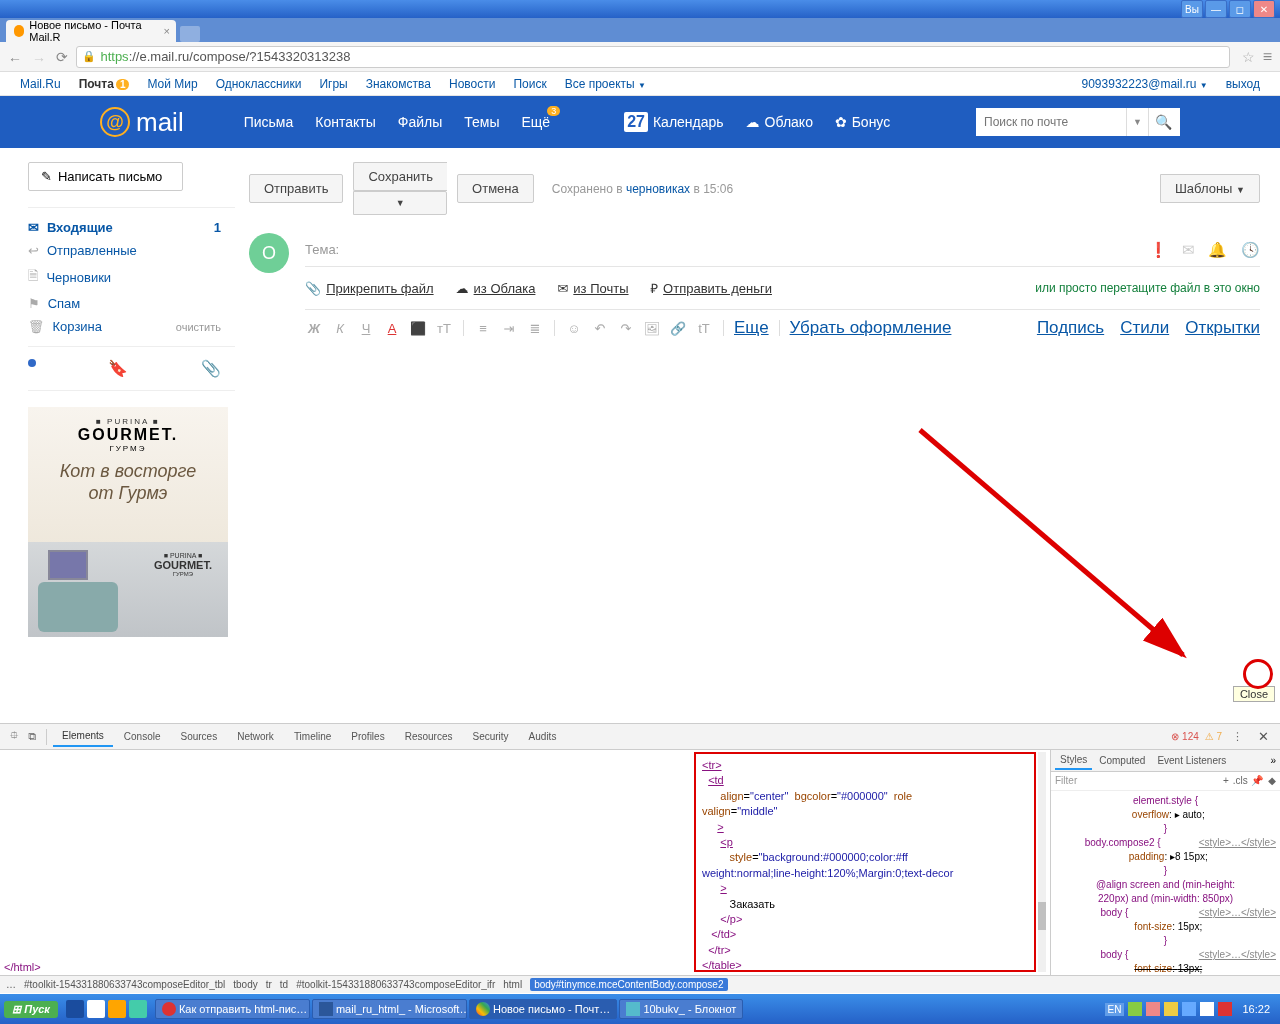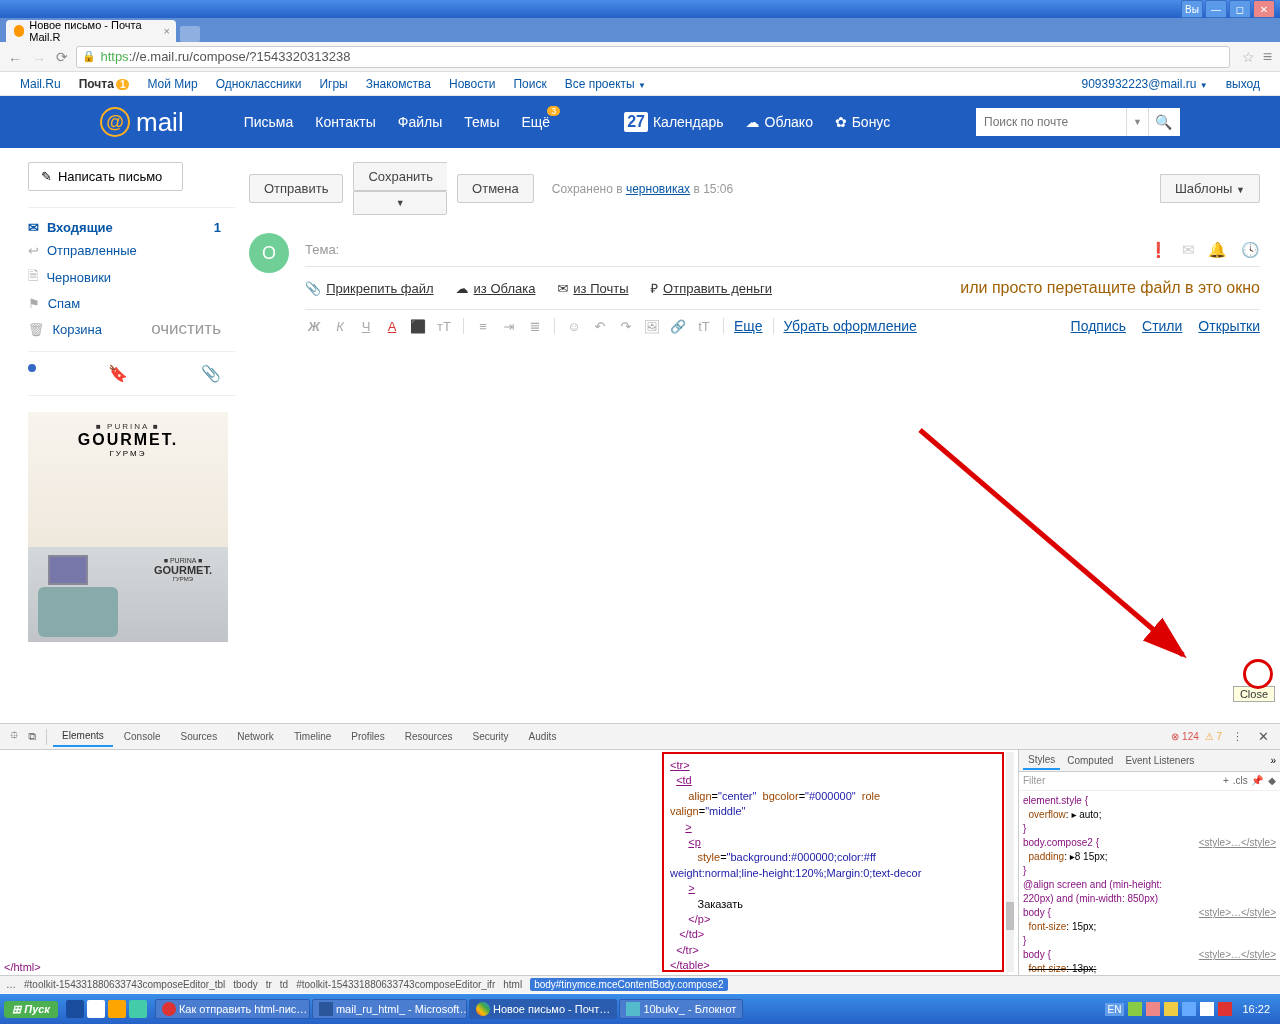--- a/index.html
+++ b/index.html
@@ -45,21 +45,21 @@
 .mr-search-drop { width: 22px; height:28px; background:#fff; border-left:1px solid #ddd; display:flex; align-items:center; justify-content:center; color:#888; font-size:9px;}
 
 
 .mr-main { display: flex; height: 575px; }
 .mr-sidebar { width: 235px; padding: 14px 0 0 28px; }
 .compose-btn { border: 1px solid #ccc; background: #fff; padding: 6px 12px; font-size: 13px; display:flex; align-items:center; gap:6px; border-radius:2px; cursor:pointer; margin-bottom:16px; width:155px;}
 .folders { border-top:1px solid #eee; border-bottom:1px solid #eee; padding:8px 0; }
 .folder { display: flex; align-items: center; padding: 4px 14px 4px 0; font-size: 13px; color: #0857a6; gap:8px; cursor:pointer; }
 .folder.active { font-weight: bold; }
 .folder .cnt { margin-left: auto; font-weight:bold; }
-.folder-clear { color:#999; font-size:17px; margin-left:auto; cursor:pointer; }
+.folder-clear { color:#999; font-size:11px; margin-left:auto; cursor:pointer; }
 .sidebar-icons { display:flex; padding:12px 14px 12px 0; justify-content:space-between; border-bottom:1px solid #eee; }
 .sidebar-dot { width:8px; height:8px; background:#3069c7; border-radius:50%; }
 .sidebar-flag { color:#d9534f; }
 .sidebar-clip { color:#999; }
 .ad-block { margin-top:16px; width:200px; height:230px; background:linear-gradient(#f8f4ee,#e8e0d0); position:relative; overflow:hidden; font-family:Georgia,serif; }
 .ad-top { text-align:center; padding:10px 0 2px; }
 .ad-purina { font-size:8px; letter-spacing:2px; color:#333; }
 .ad-gourmet { font-size:16px; font-weight:bold; letter-spacing:2px; }
 .ad-gurme { font-size:8px; letter-spacing:2px; }
 .ad-slogan { font-style:italic; font-size:18px; text-align:center; padding:6px 10px; color:#6b5840; line-height:1.2; }
@@ -69,40 +69,40 @@
 .ad-brand { position:absolute; top:10px; right:16px; font-size:11px; color:#333; text-align:center;}
 
 .mr-content { flex: 1; padding: 14px 20px 0 14px; }
 .action-bar { display: flex; align-items: center; gap: 10px; margin-bottom: 18px; }
 .btn { border: 1px solid #ccc; background: #f5f5f5; padding: 6px 14px; font-size: 13px; border-radius:2px; cursor:pointer; color:#444;}
 .btn-group { display:flex;flex-direction:column; }
 .btn-group .btn { border-radius:0; border-right:none;}
 .btn-group .btn:first-child{border-radius:2px 0 0 2px;}
 .btn-group .btn:last-child{border-radius:0 2px 2px 0; border-right:1px solid #ccc;}
 .saved { font-size:12px; color:#999; margin-left:8px; }
-.saved a { color:#0857a6;text-decoration:underline; }
+.saved a { color:#0857a6; }
 .templates { margin-left: auto; }
 
 .compose-area { display:flex; gap:16px; }
 .avatar { width:40px; height:40px; border-radius:50%; background:#6fcf97; color:#fff; display:flex; align-items:center; justify-content:center; font-size:18px; font-weight:300; flex-shrink:0;}
 .fields { flex:1; }
 .field-row { border-bottom:1px solid #e5e5e5; padding:6px 0; display:flex; align-items:center; font-size:13px; min-height:34px;}
 .field-label { color:#0857a6; text-decoration:underline dotted; margin-right:6px; cursor:pointer; }
 .field-label-plain { color:#999; }
 .field-extras { margin-left:auto; display:flex; gap:16px; }
 .field-extras a { color:#0857a6; font-size:12px; text-decoration:underline; }
 .field-icons { margin-left:auto; display:flex; gap:14px; color:#ccc; font-size:15px;}
 .attach-row { padding:12px 0; display:flex; align-items:center; gap:22px; font-size:13px; }
 .attach-item { display:flex; align-items:center; gap:5px; color:#333; cursor:pointer;}
 .attach-item .lbl { text-decoration:underline; }
-.attach-drag { margin-left:auto; color:#a16207; font-size:16px;}
+.attach-drag { margin-left:auto; color:#15803d; font-size:12px;}
 .format-bar { border-top:1px solid #e5e5e5; padding:8px 0; display:flex; align-items:center; gap:8px; color:#aaa; font-size:13px; flex-wrap:wrap;}
 .fmt-btn { width:18px; text-align:center; cursor:pointer; }
 .fmt-sep { width:1px; height:16px; background:#ddd; margin:0 2px;}
-.fmt-link { color:#0857a6; text-decoration:underline; font-size:14px; cursor:pointer;}
+.fmt-link { color:#0857a6; text-decoration:underline; font-size:17px; cursor:pointer;}
 .fmt-right { margin-left:auto; display:flex; gap:16px;}
 
 
 .devtools { height: 270px; border-top: 1px solid #ccc; background: #fff; display:flex; flex-direction:column; font-size:11px;}
 .dt-tabs { height: 26px; border-bottom: 1px solid #ccc; display:flex; align-items:center; padding:0 6px; gap:2px; background:#f3f3f3;}
 .dt-tab { padding:4px 9px; color:#555; cursor:pointer; font-size:10px;}
 .dt-tab.active { border-bottom:2px solid #2196f3; color:#333;}
 .dt-icon { padding:0 4px; color:#666; cursor:pointer;}
 .dt-right { margin-left:auto; display:flex; align-items:center; gap:6px;}
 .dt-err { color:#d9534f; font-size:10px;}
@@ -114,21 +114,21 @@
 .dt-body { flex:1; display:flex; overflow:hidden;}
 .dt-dom { flex:1; position:relative; font-family:Menlo,Consolas,monospace; font-size:11px; padding:6px 0 0 6px; overflow:hidden;}
 .dt-dom-box { position:absolute; right:14px; top:2px; width:342px; height:220px; border:2px solid #d00; padding:4px 6px; white-space:pre; line-height:1.4; overflow:hidden;}
 .dt-dom-scroll{ position:absolute; right:4px; top:2px; width:8px; height:220px; background:#f0f0f0;}
 .dt-dom-thumb{ position:absolute; width:100%; height:28px; top:150px; background:#c0c0c0;}
 .tag { color:#881280;text-decoration:underline; }
 .attr-n { color:#994500; }
 .attr-v { color:#1a1aa6; }
 .txt { color:#000; }
 .closing{ color:#881280;}
-.dt-styles { width:262px; border-left:1px solid #ccc; display:flex; flex-direction:column; font-family:Menlo,Consolas,monospace; font-size:10px;}
+.dt-styles { width:230px; border-left:1px solid #ccc; display:flex; flex-direction:column; font-family:Menlo,Consolas,monospace; font-size:10px;text-align:center;}
 .dt-styles-tabs { height:22px; border-bottom:1px solid #ccc; display:flex; align-items:center; padding:0 4px; gap:2px; background:#f3f3f3; font-family:Arial; font-size:10px; position:relative;}
 .dt-styles-tab { padding:3px 5px; color:#555;}
 .dt-styles-tab.active{border-bottom:2px solid #2196f3;}
 .dt-filter { height:20px; border-bottom:1px solid #eee; display:flex; align-items:center; padding:0 4px; color:#999; font-family:Arial; font-size:10px;}
 .dt-filter-actions{ margin-left:auto; display:flex; gap:4px; color:#666;}
 .dt-css { padding:3px 4px; line-height:1.4; white-space:pre; overflow:hidden;}
 .sel{ color:#881280;}
 .prop{ color:#994500;}
 .val{ color:#000;}
 .src{ float:right; color:#888; text-decoration:underline;}
@@ -273,20 +273,21 @@
       <span class="sidebar-dot"></span>
       <span class="sidebar-flag">🔖</span>
       <span class="sidebar-clip">📎</span>
     </div>
     <div class="ad-block">
       <div class="ad-top">
         <div class="ad-purina">■ PURINA ■</div>
         <div class="ad-gourmet">GOURMET.</div>
         <div class="ad-gurme">ГУРМЭ</div>
       </div>
+      <div class="ad-slogan"><span>Кот в восторге</span><br><span>от Гурмэ</span></div>
       <div class="ad-img">
         <div class="ad-frame"></div>
         <div class="ad-brand"><div style="font-size:7px;">■ PURINA ■</div><b>GOURMET.</b><div style="font-size:6px;">ГУРМЭ</div></div>
         <div class="ad-sofa"></div>
       </div>
     </div>
   </div>
 
   <div class="mr-content">
     <div class="action-bar">

